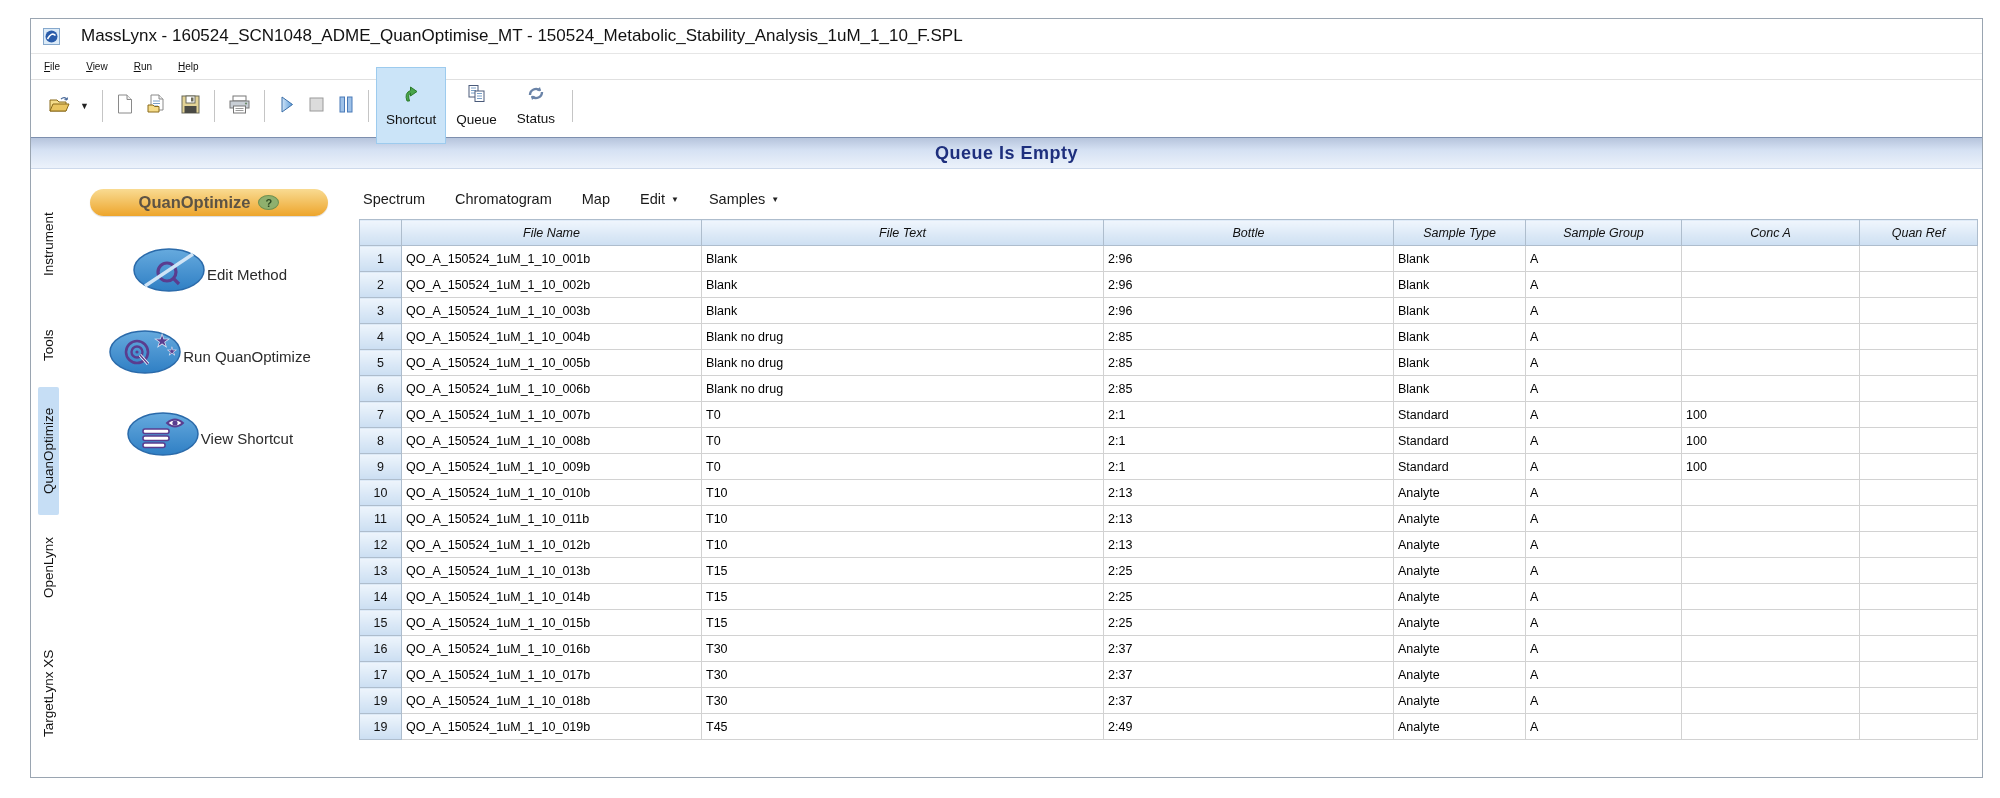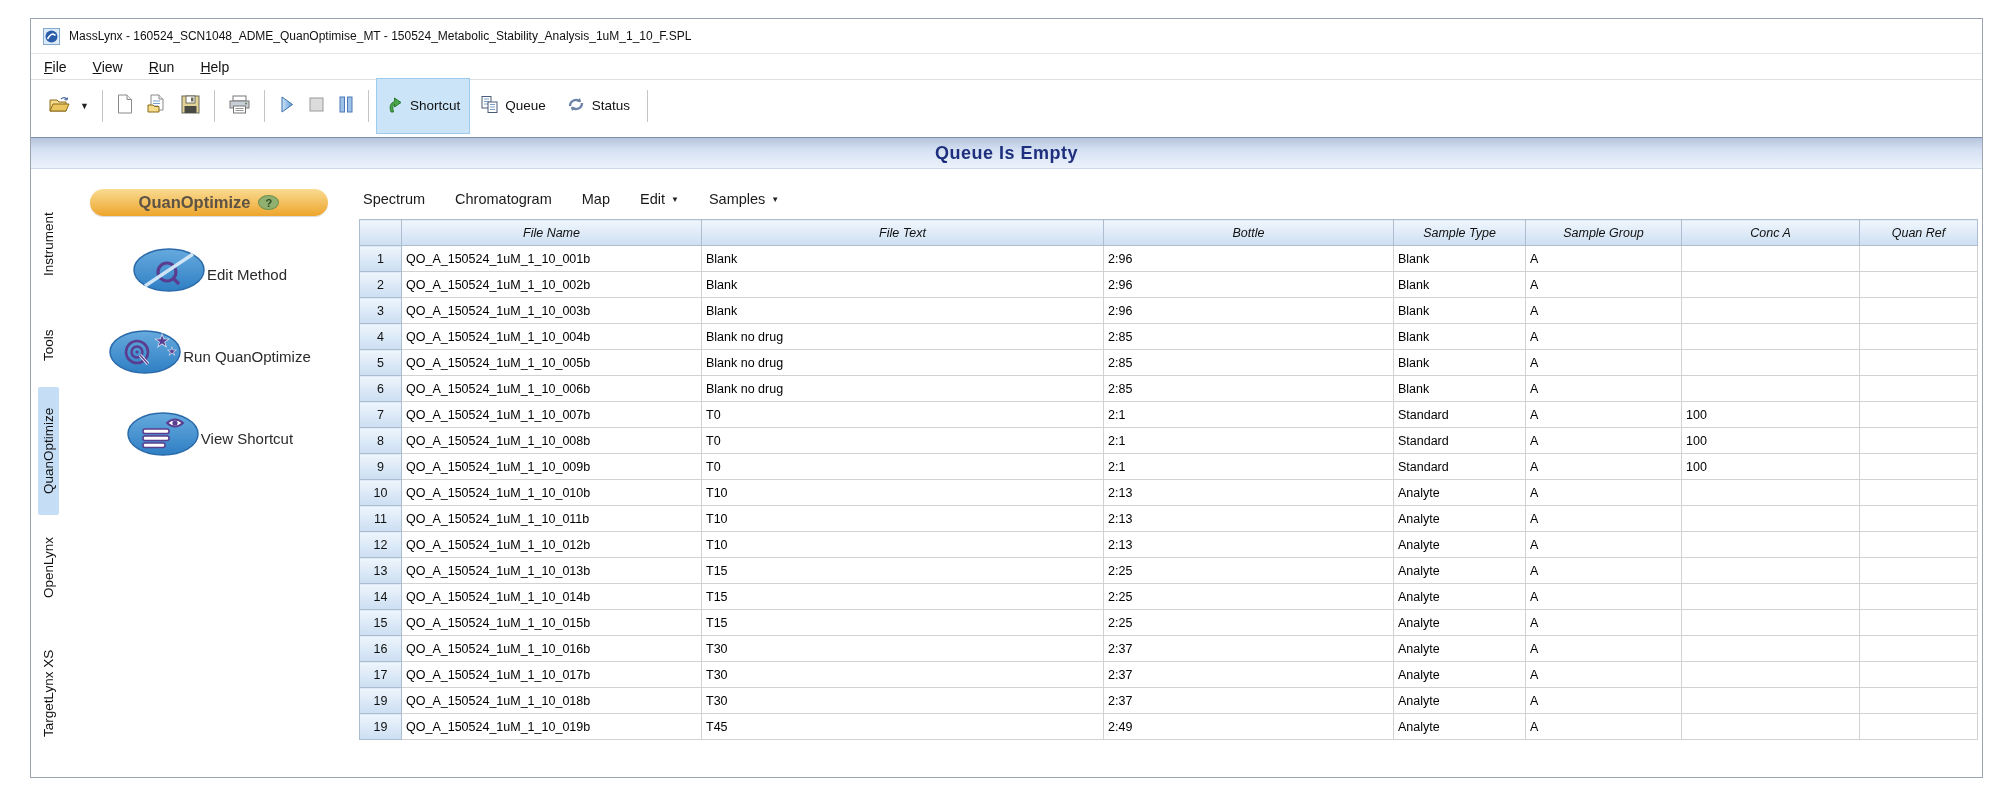--- a/index.html
+++ b/index.html
@@ -1,31 +1,31 @@
 <!DOCTYPE html>
 <html><head>
 <meta charset="utf-8">
 <style>
   * { box-sizing: border-box; margin: 0; padding: 0; }
   html,body { width:2000px; height:798px; background:#ffffff; font-family:"Liberation Sans", sans-serif; }
   .window { position:absolute; left:30px; top:18px; width:1953px; height:760px; background:#fff; border:1px solid #9aa5b1; }
 
   
   .titlebar { height:34px; display:flex; align-items:center; gap:9px; padding-left:12px; background:#fff; }
-  .title-text { font-size:12px; color:#111; }
+  .title-text { font-size:17px; color:#111;margin-left:12px; }
   .ml-icon { display:inline-flex; }
 
   
   .menubar { height:26px; display:flex; align-items:center; gap:26px; padding-left:13px; border-top:1px solid #e6e6e6; }
-  .menu-item { font-size:14px; color:#111; cursor:default; }
+  .menu-item { font-size:10px; color:#111; cursor:default; }
 
   
   .toolbar { height:52px; display:flex; align-items:center; padding-left:10px; border-top:1px solid #e0e0e0; }
   .tbtn { background:transparent; border:1px solid transparent; display:flex; align-items:center; gap:6px; padding:5px 6px; font-size:13.5px; color:#111; font-family:"Liberation Sans", sans-serif; }
-  .tbtn.labeled { padding:16px 9px; }
+  .tbtn.labeled { padding:16px 9px;flex-direction:column; }
   .tbtn.active { background:#cbe4f8; border:1px solid #9dcbee; }
   .caret { font-size:9px; color:#222; padding:0 6px 0 2px; }
   .sep { width:1px; height:32px; background:#c5c5c5; margin:0 7px; }
 
   
   .banner { height:32px; margin-top:6px; background:linear-gradient(#b6c4dc 0%, #d5e1f3 40%, #ecf2fb 100%);
             border-top:1px solid #7d8fae; border-bottom:1px solid #cdd9eb;
             display:flex; align-items:center; justify-content:center; }
   .banner span { font-size:18px; font-weight:bold; color:#1e2f7d; letter-spacing:0.5px; }
 

